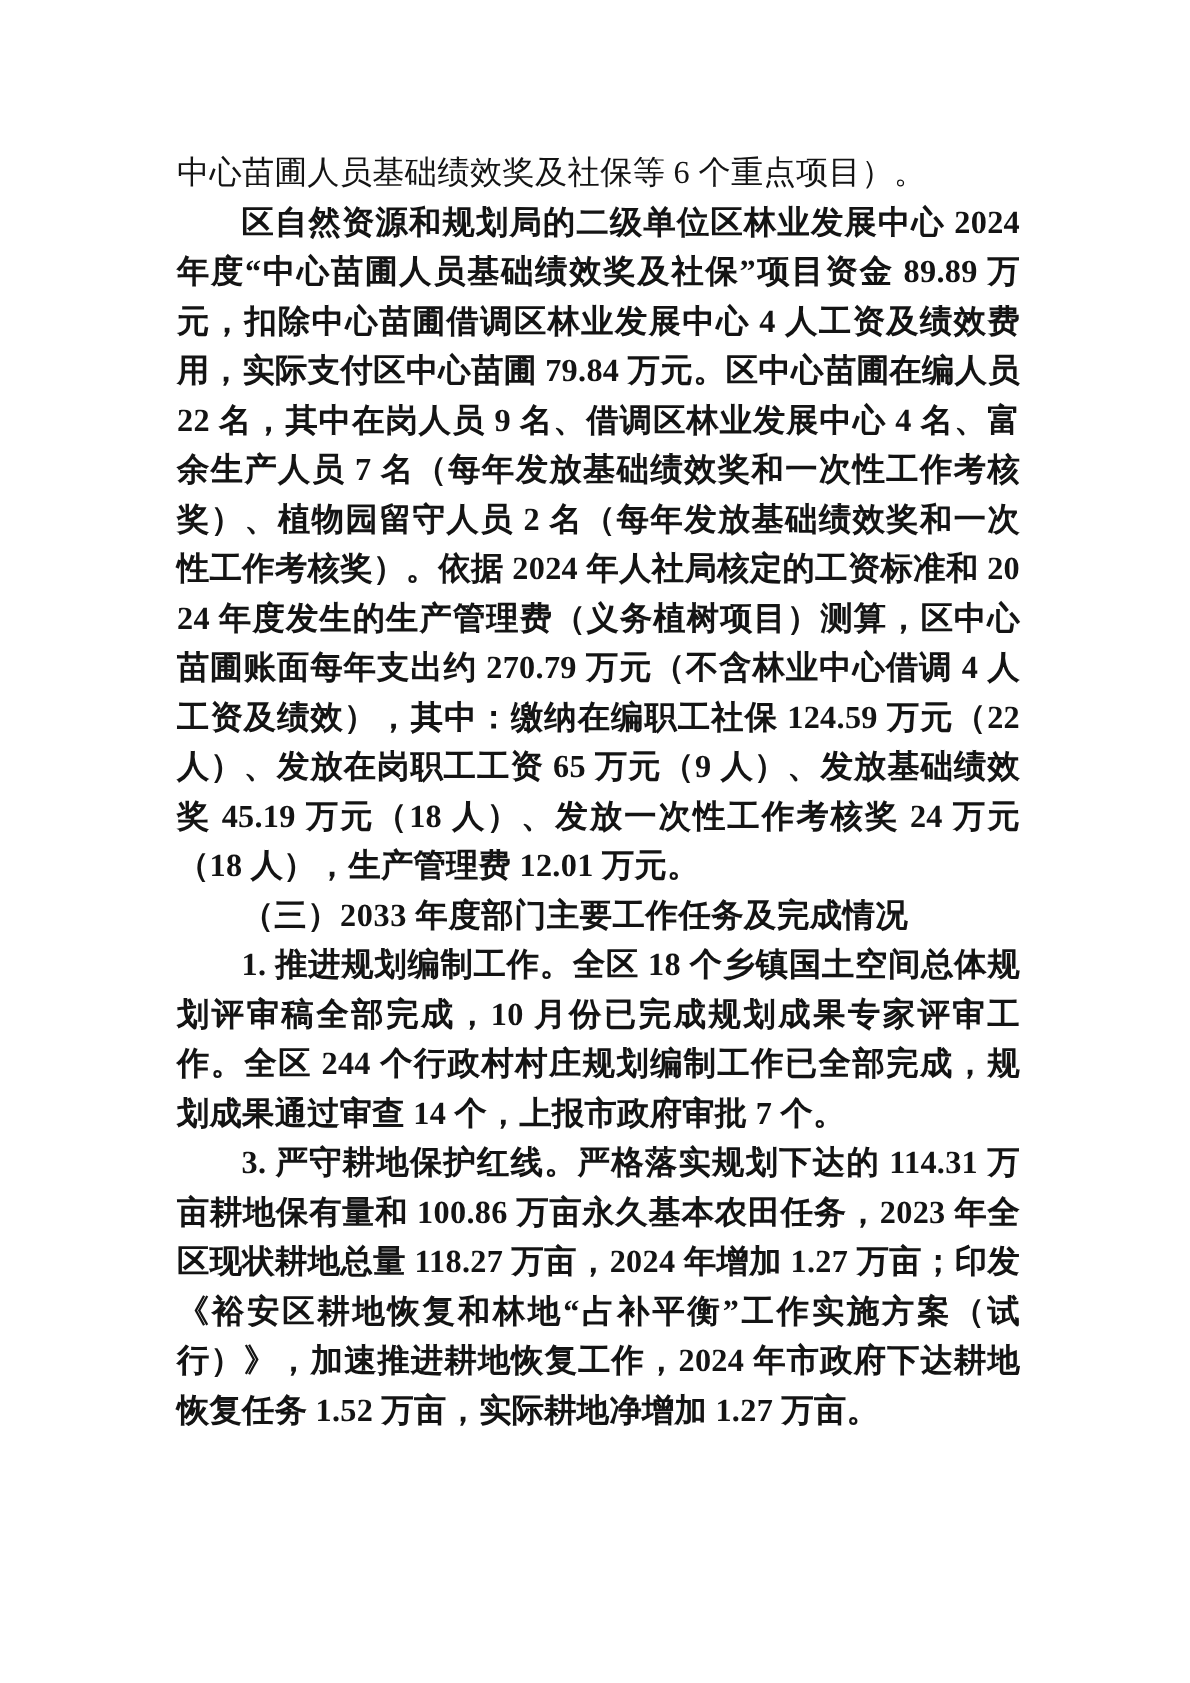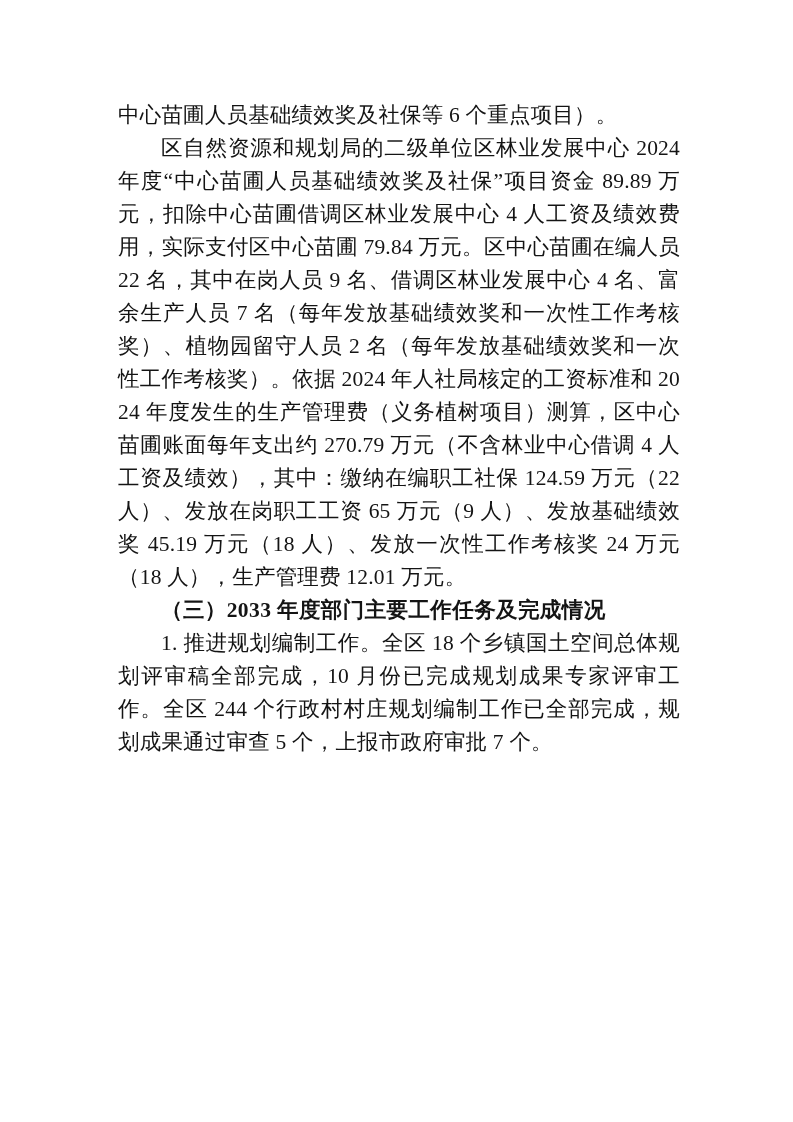--- a/index.html
+++ b/index.html
@@ -22,30 +22,32 @@
     font-family: "Liberation Serif", "DejaVu Serif", serif;
     font-size: 21.5px;
     line-height: 33px;
     color: #141414;
     text-align: justify;
     letter-spacing: 0.2px;
     word-break: break-all;
   }
   .doc-body p.indent {
     text-indent: 43px;
+    font-weight: bold;
   }
   .doc-body p.heading {
     font-weight: bold;
     letter-spacing: 0.4px;
   }
 </style>
 </head>
 <body>
 
 <div class="page">
   <div class="doc-body">
     <p>中心苗圃人员基础绩效奖及社保等 6 个重点项目）。</p>
     <p class="indent">区自然资源和规划局的二级单位区林业发展中心 2024 年度“中心苗圃人员基础绩效奖及社保”项目资金 89.89 万元，扣除中心苗圃借调区林业发展中心 4 人工资及绩效费用，实际支付区中心苗圃 79.84 万元。区中心苗圃在编人员 22 名，其中在岗人员 9 名、借调区林业发展中心 4 名、富余生产人员 7 名（每年发放基础绩效奖和一次性工作考核奖）、植物园留守人员 2 名（每年发放基础绩效奖和一次性工作考核奖）。依据 2024 年人社局核定的工资标准和 2024 年度发生的生产管理费（义务植树项目）测算，区中心苗圃账面每年支出约 270.79 万元（不含林业中心借调 4 人工资及绩效），其中：缴纳在编职工社保 124.59 万元（22 人）、发放在岗职工工资 65 万元（9 人）、发放基础绩效奖 45.19 万元（18 人）、发放一次性工作考核奖 24 万元（18 人），生产管理费 12.01 万元。</p>
     <p class="indent heading">（三）2033 年度部门主要工作任务及完成情况</p>
-    <p class="indent">1. 推进规划编制工作。全区 18 个乡镇国土空间总体规划评审稿全部完成，10 月份已完成规划成果专家评审工作。全区 244 个行政村村庄规划编制工作已全部完成，规划成果通过审查 5 个，上报市政府审批 7 个。</p>
+    <p class="indent">1. 推进规划编制工作。全区 18 个乡镇国土空间总体规划评审稿全部完成，10 月份已完成规划成果专家评审工作。全区 244 个行政村村庄规划编制工作已全部完成，规划成果通过审查 14 个，上报市政府审批 7 个。</p>
+    <p class="indent">3. 严守耕地保护红线。严格落实规划下达的 114.31 万亩耕地保有量和 100.86 万亩永久基本农田任务，2023 年全区现状耕地总量 118.27 万亩，2024 年增加 1.27 万亩；印发《裕安区耕地恢复和林地“占补平衡”工作实施方案（试行）》，加速推进耕地恢复工作，2024 年市政府下达耕地恢复任务 1.52 万亩，实际耕地净增加 1.27 万亩。</p>
 
   </div>
 </div>
 
 </body></html>

